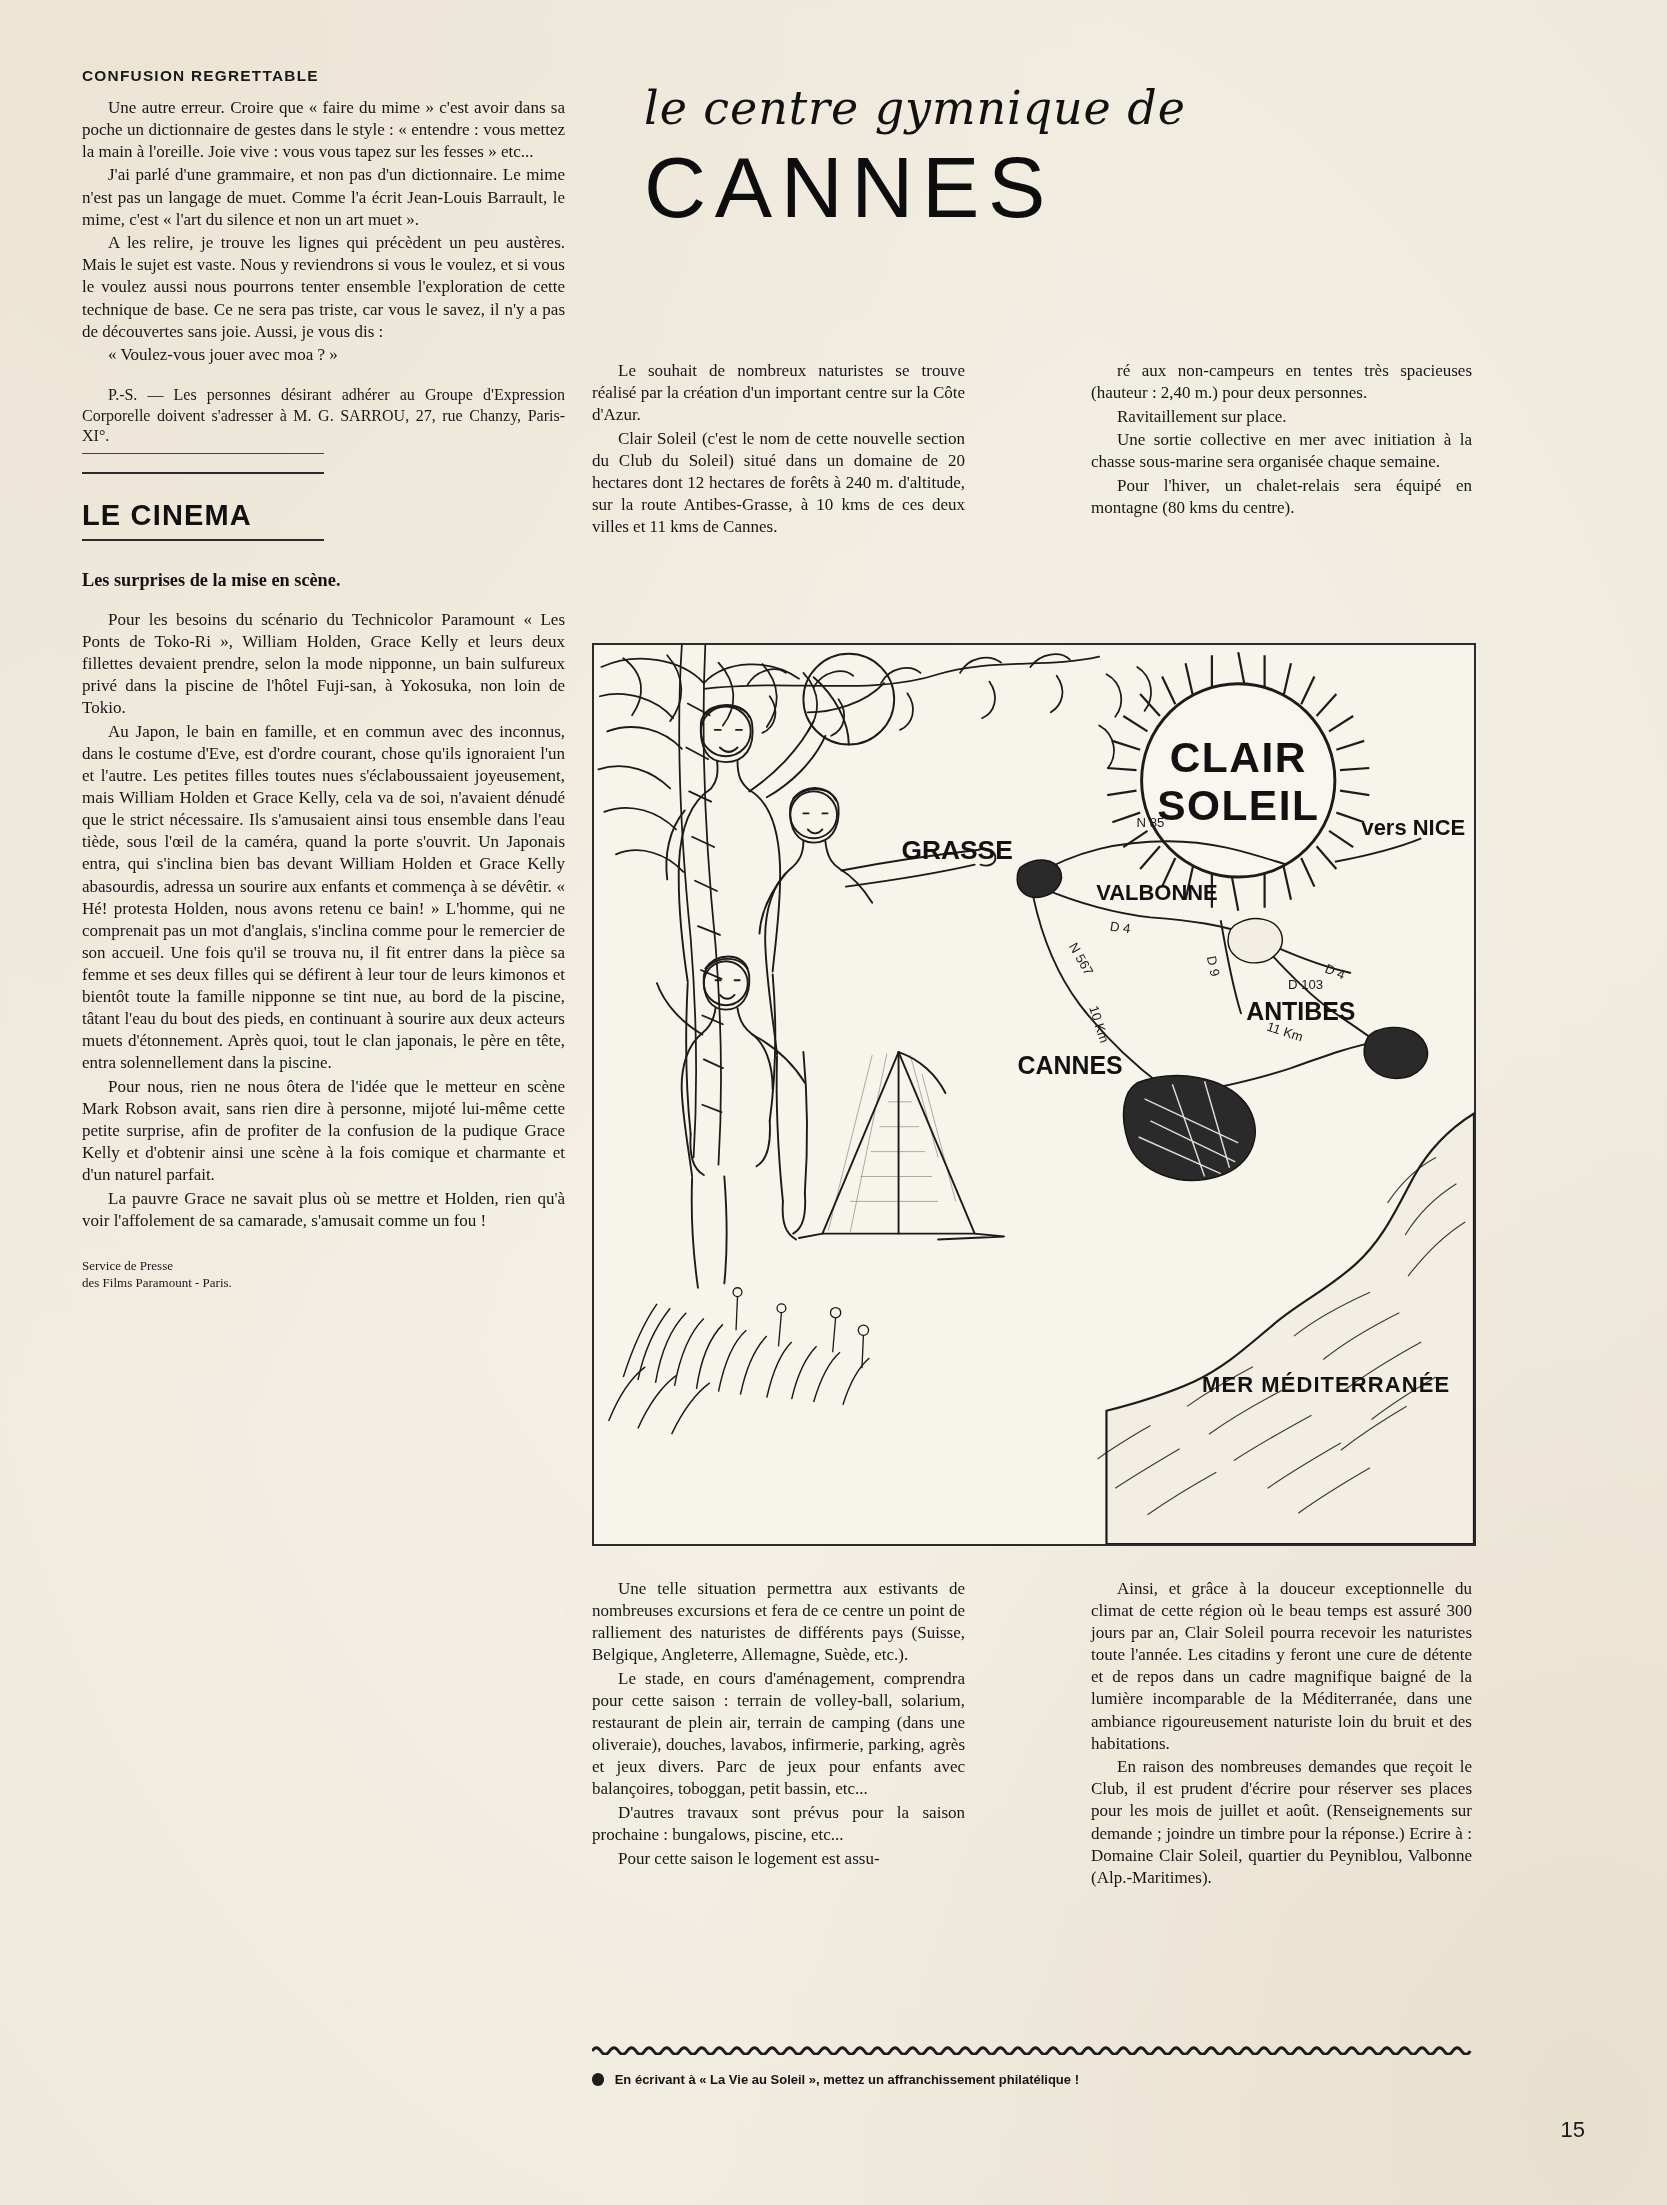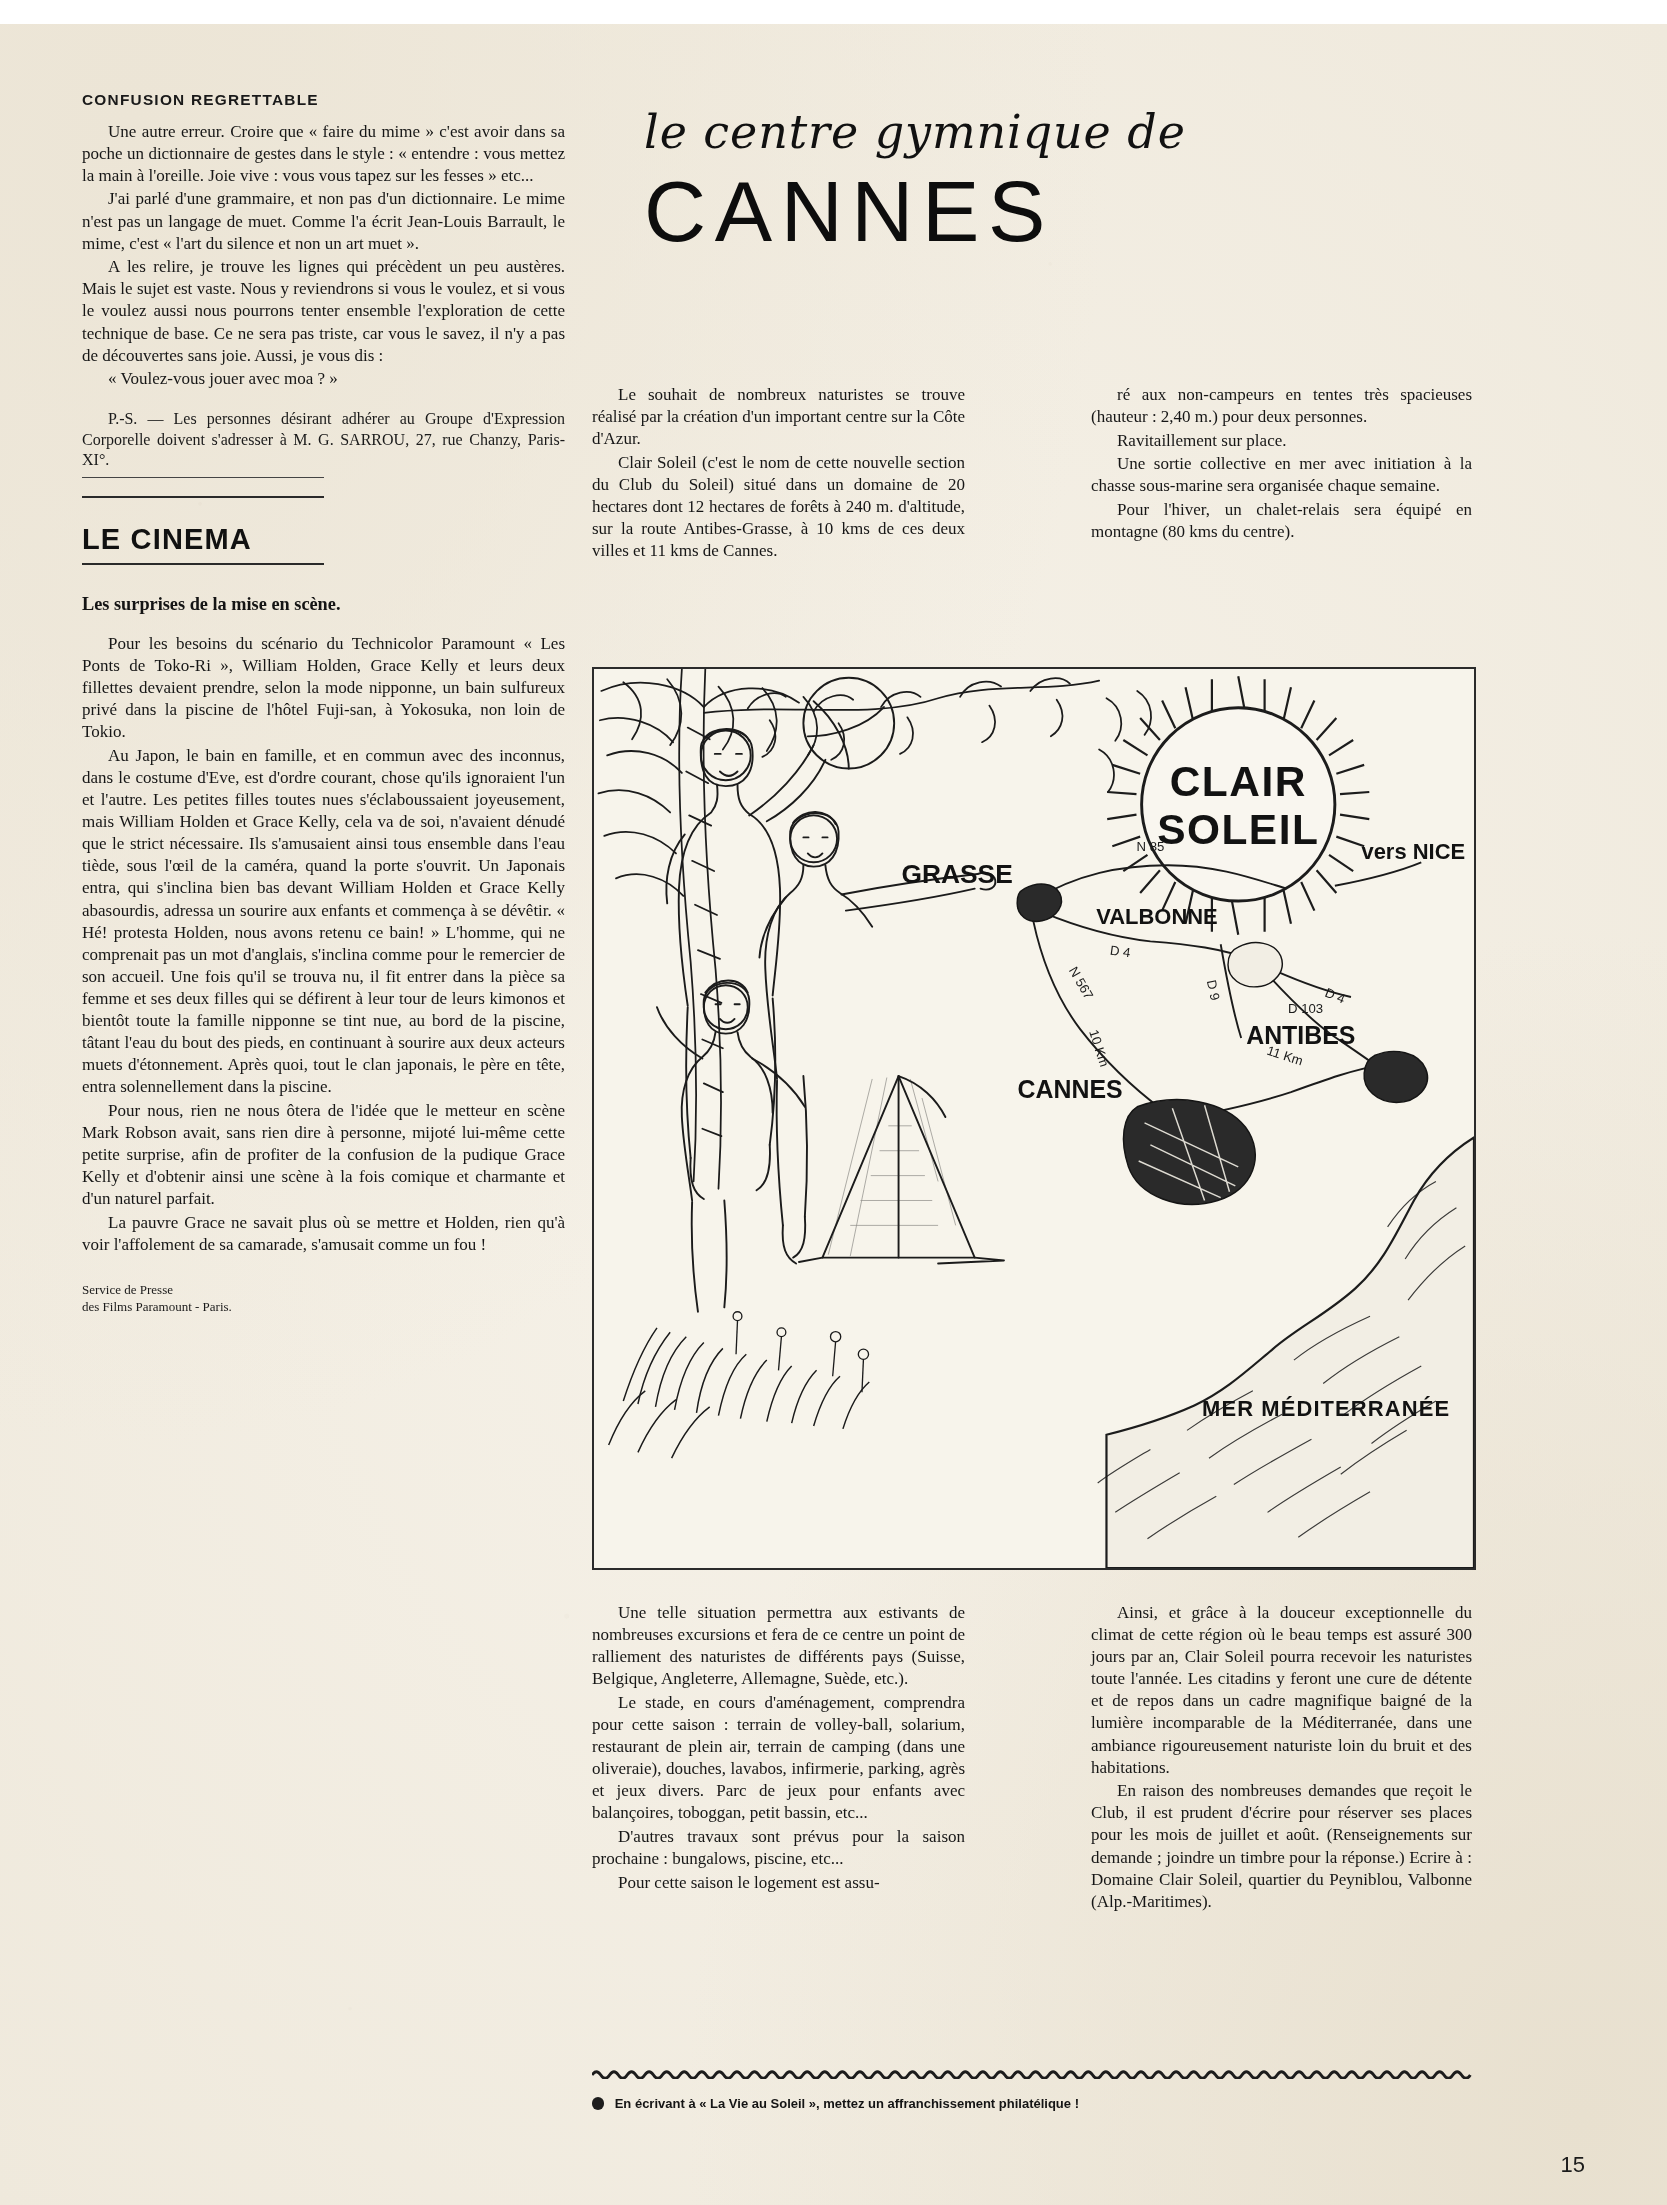--- a/index.html
+++ b/index.html
@@ -16,21 +16,20 @@
     overflow: hidden;
   }
   .page {
     position: absolute;
     inset: 0;
     background: #f3efe6;
     background-image:
       radial-gradient(ellipse at 8% 4%, #ece5d6 0%, rgba(236,229,214,0) 45%),
       radial-gradient(ellipse at 95% 96%, #e8e0cf 0%, rgba(232,224,207,0) 40%),
       radial-gradient(ellipse at 50% 50%, #f6f2e9 0%, #efe9dc 100%);
-    margin-top: 24px;
   }
   .paper-noise {
     position: absolute;
     inset: 0;
     opacity: .35;
     pointer-events: none;
     background-image:
       radial-gradient(circle at 12% 22%, rgba(160,140,110,.10) 0 1.5px, rgba(0,0,0,0) 2.2px),
       radial-gradient(circle at 63% 11%, rgba(160,140,110,.08) 0 1.5px, rgba(0,0,0,0) 2.2px),
       radial-gradient(circle at 34% 73%, rgba(160,140,110,.09) 0 2.2px, rgba(0,0,0,0) 2.9px),
@@ -197,21 +196,21 @@
     align-items: center;
     gap: 10.3px;
   }
   .bullet-dot {
     width: 12.4px; height: 12.4px; border-radius: 50%;
     background: #1d1d1d; flex: 0 0 auto;
   }
   .page-number {
     position: absolute;
     right: 82px;
-    bottom: 27px;
+    bottom: 62px;
     font-family: "Liberation Sans", sans-serif;
     font-size: 22px;
     color: #1b1b1b;
   }
 </style>
 </head>
 <body>
 
 <div class="page">
   <div class="paper-noise"></div>

